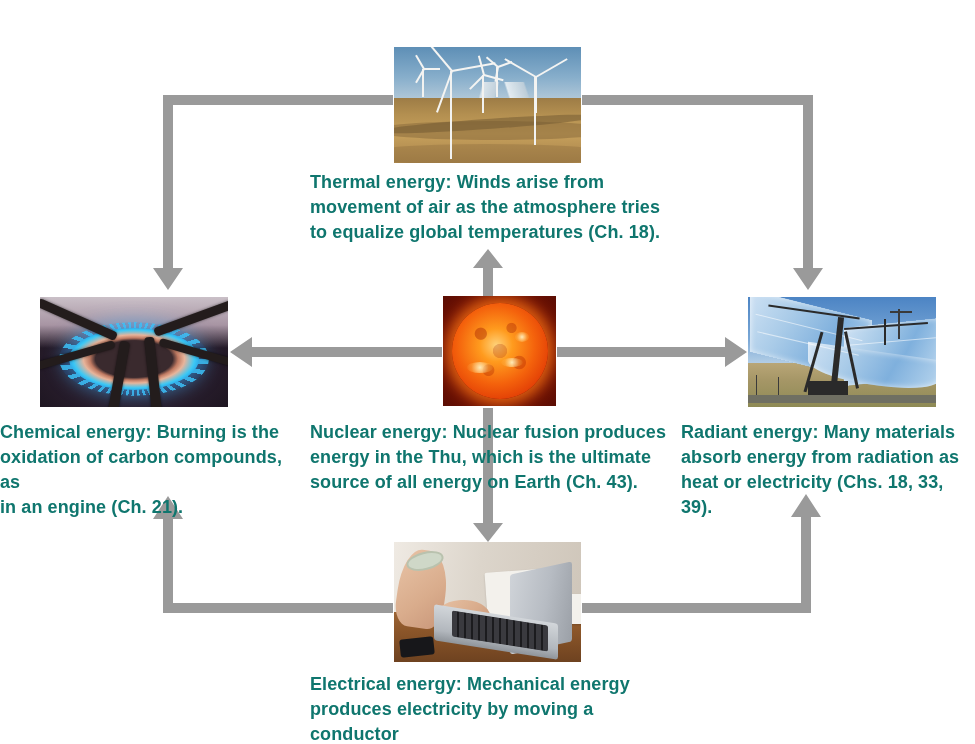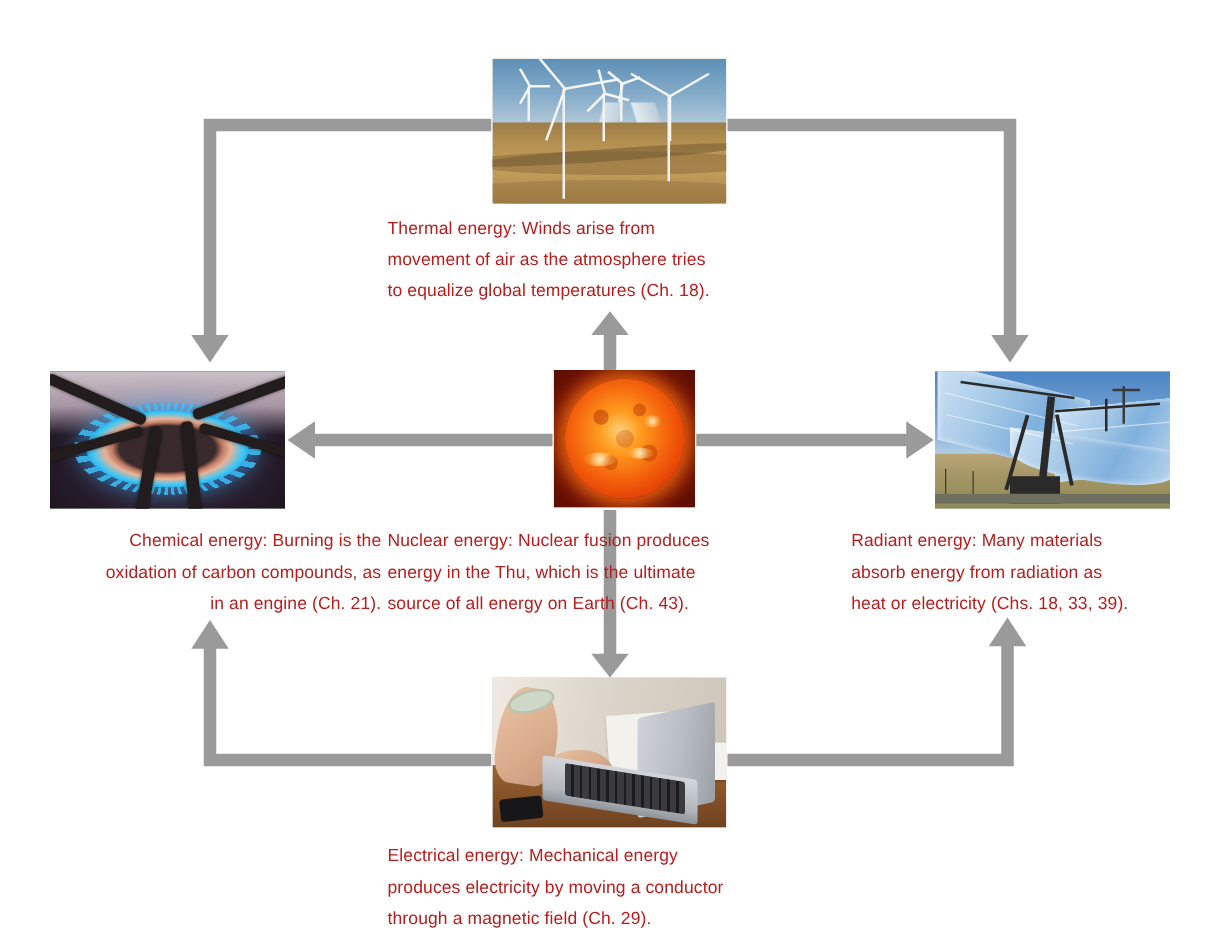--- a/index.html
+++ b/index.html
@@ -30,37 +30,38 @@
     overflow: hidden;
     background: #cfcfcf;
   }
   .photo .frame {
     position: absolute;
     left: 0; top: 0; right: 0; bottom: 0;
     overflow: hidden;
   }
   .caption {
     position: absolute;
-    font-size: 14px;
+    font-size: 18px;
     line-height: 25px;
-    color: #b91c1c;
+    color: #0f766e;
     white-space: pre-line;
     letter-spacing: 0.1px;
+    font-weight: bold;
   }
 
   
   #photo-thermal   { left: 394px; top: 47px;  width: 187px; height: 116px; }
   #photo-chemical  { left: 40px;  top: 297px; width: 188px; height: 110px; }
   #photo-nuclear   { left: 443px; top: 296px; width: 113px; height: 110px; }
   #photo-radiant   { left: 748px; top: 297px; width: 188px; height: 110px; }
   #photo-electrical{ left: 394px; top: 542px; width: 187px; height: 120px; }
 
   
   #cap-thermal    { left: 310px; top: 170px; width: 380px; }
-  #cap-chemical   { left: 17px;   top: 420px; width: 288px; text-align: right; }
+  #cap-chemical   { left: 0px;   top: 420px; width: 288px; }
   #cap-nuclear    { left: 310px; top: 420px; width: 366px; }
   #cap-radiant    { left: 681px; top: 420px; width: 296px; }
   #cap-electrical { left: 310px; top: 672px; width: 372px; }
 
   
 
   
   .sky-wind {
     position: absolute; left: 0; top: 0; width: 100%; height: 47%;
     background: linear-gradient(#5e8fb6 0%, #87aecb 55%, #b6cbda 100%);

